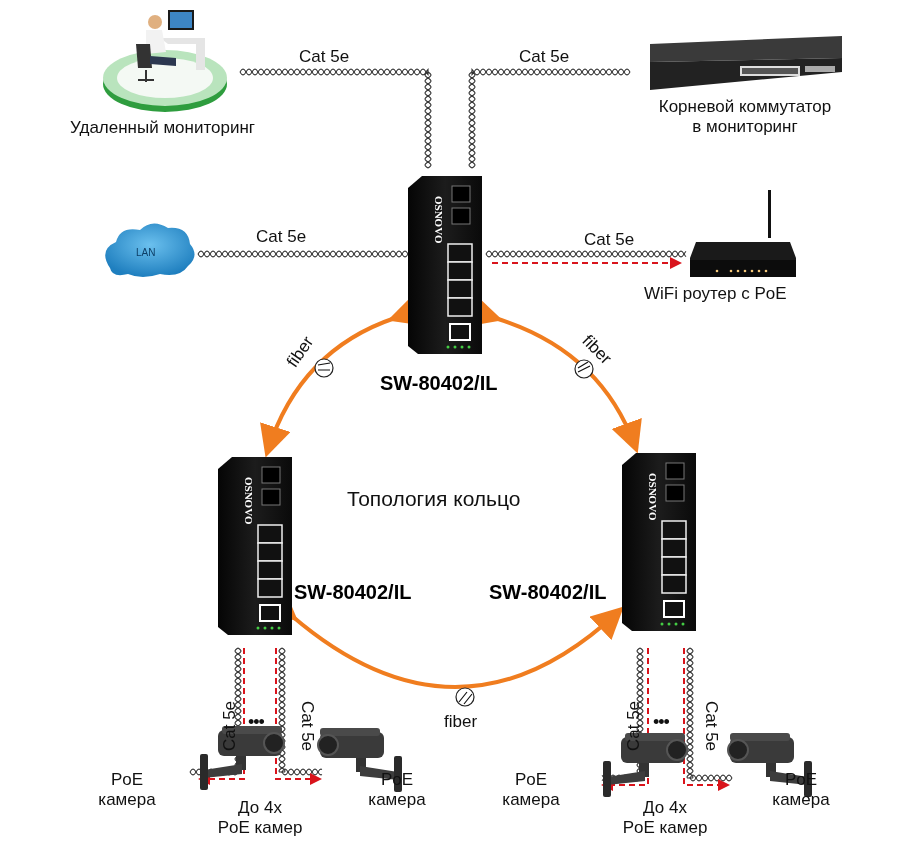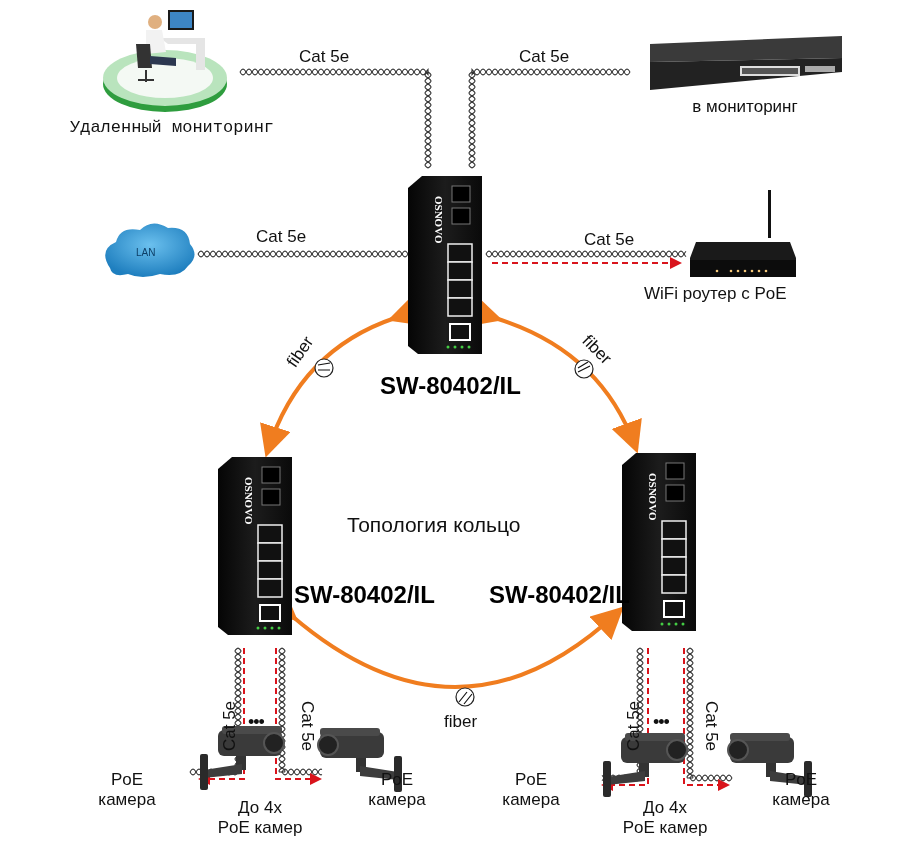--- a/index.html
+++ b/index.html
@@ -1,20 +1,20 @@
 <!DOCTYPE html>
 <html><head>
 <meta charset="utf-8">
 <style>
   html, body { margin: 0; padding: 0; background: #ffffff; }
   body { width: 900px; height: 843px; position: relative; overflow: hidden; font-family: "Liberation Sans", sans-serif; color: #111; }
   svg#canvas { position: absolute; left: 0; top: 0; }
   .lbl { position: absolute; font-size: 17px; line-height: 20px; white-space: nowrap; color: #111; }
   .lbl.c { text-align: center; }
-  .model { position: absolute; font-size: 24px; font-weight: bold; color: #000; white-space: nowrap; }
+  .model { position: absolute; font-size: 20px; font-weight: bold; color: #000; white-space: nowrap; }
   .title { position: absolute; font-size: 21px; color: #111; white-space: nowrap; }
   .rot { position: absolute; font-size: 17px; white-space: nowrap; transform-origin: center center; }
 </style>
 </head>
 <body>
 
 <svg id="canvas" width="900" height="843" viewBox="0 0 900 843" xmlns="http://www.w3.org/2000/svg">
   <defs>
     <marker id="arrOrange" markerWidth="8" markerHeight="8" refX="6" refY="4" orient="auto" markerUnits="strokeWidth">
       <path d="M0,0 L8,4 L0,8 Z" fill="#f07d1f"></path>
@@ -151,36 +151,37 @@
   <g transform="translate(200,730) scale(-1,1)">
       <use href="#cameraShape" x="-82" y="0"></use>
     </g>
   <use href="#cameraShape" x="320" y="732" transform="translate(0,0)"></use>
   <g transform="translate(603,737) scale(-1,1)">
       <use href="#cameraShape" x="-82" y="0"></use>
     </g>
   <use href="#cameraShape" x="730" y="737"></use>
 </svg>
 
-<div class="lbl" style="left:70px;top:118px;font-family:Liberation Mono, monospace;">Удаленный мониторинг</div>
+<div class="lbl" style="left:70px;top:118px;">Удаленный мониторинг</div>
 <div class="lbl c" style="left:645px;top:97px;width:200px;">
+  <div>Корневой коммутатор</div>
   <div>в мониторинг</div>
 </div>
 <div class="lbl" style="left:644px;top:284px;">WiFi роутер с PoE</div>
 
 <div class="lbl" style="left:299px;top:47px;">Cat 5e</div>
 <div class="lbl" style="left:519px;top:47px;">Cat 5e</div>
 <div class="lbl" style="left:256px;top:227px;">Cat 5e</div>
 <div class="lbl" style="left:584px;top:230px;">Cat 5e</div>
 
 <div class="model" style="left:380px;top:372px;">SW-80402/IL</div>
 <div class="model" style="left:294px;top:581px;">SW-80402/IL</div>
 <div class="model" style="left:489px;top:581px;">SW-80402/IL</div>
 
-<div class="title" style="left:347px;top:513px;">Топология кольцо</div>
+<div class="title" style="left:347px;top:487px;">Топология кольцо</div>
 
 <div class="rot" style="left:284px;top:342px;transform:rotate(-55deg);">fiber</div>
 <div class="rot" style="left:580px;top:340px;transform:rotate(45deg);">fiber</div>
 <div class="lbl" style="left:444px;top:712px;">fiber</div>
 
 <div class="rot" style="left:205px;top:716px;transform:rotate(-90deg);">Cat 5e</div>
 <div class="rot" style="left:282px;top:716px;transform:rotate(90deg);">Cat 5e</div>
 <div class="rot" style="left:609px;top:716px;transform:rotate(-90deg);">Cat 5e</div>
 <div class="rot" style="left:686px;top:716px;transform:rotate(90deg);">Cat 5e</div>
 

